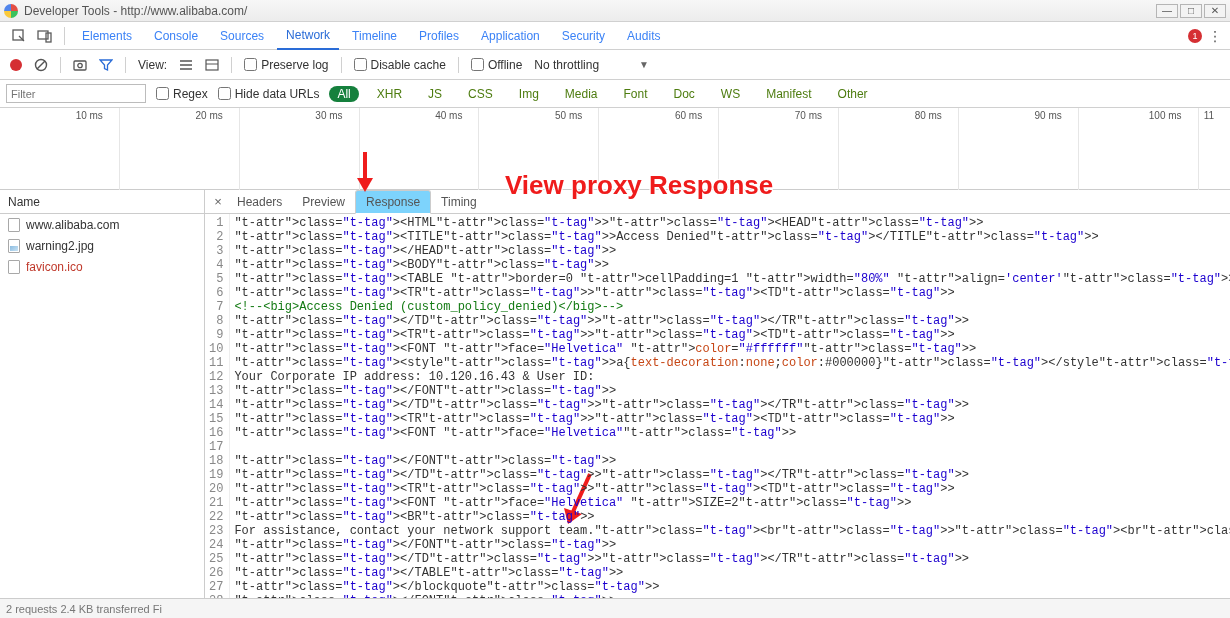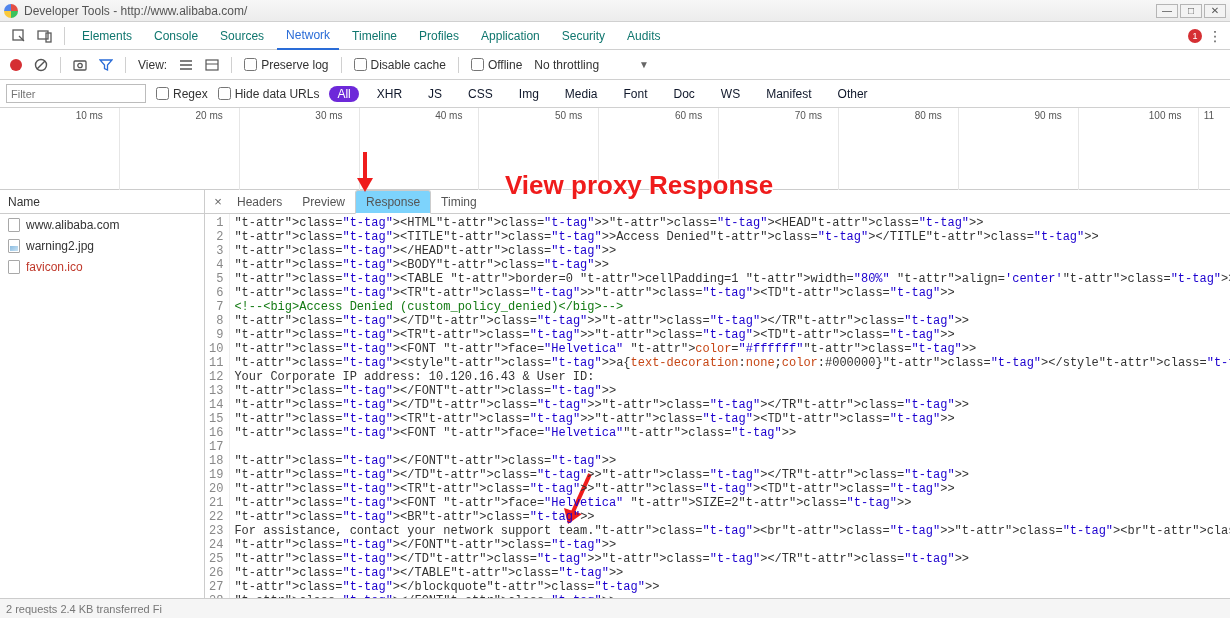--- a/index.html
+++ b/index.html
@@ -9,43 +9,43 @@
 .title-bar { height: 22px; background: linear-gradient(#f7f7f7,#ececec); border-bottom: 1px solid #d0d0d0; display: flex; align-items: center; padding: 0 4px; }
 .title-bar .app-icon { width: 14px; height: 14px; background: conic-gradient(#e34e43 0 90deg,#3bc15c 90deg 180deg,#fac93a 180deg 270deg,#5286ec 270deg 360deg); border-radius: 50%; margin-right: 6px; }
 .title-bar .title { color: #555; }
 .title-bar .spacer { flex: 1; }
 .win-btn { width: 22px; height: 14px; border: 1px solid #b5b5b5; background: #f3f3f3; margin-left: 2px; display:flex; align-items:center; justify-content:center; font-size:10px; color:#555; }
 
 
 .main-tabs { height: 28px; border-bottom: 1px solid #d0d0d0; display: flex; align-items: center; padding: 0 8px; gap: 4px; }
 .main-tabs .dock-btn { width: 22px; height: 18px; display:flex; align-items:center; justify-content:center; }
 .main-tabs .dock-btn svg { stroke: #5a5a5a; fill: none; }
-.main-tabs .tab { padding: 0 9px; height: 28px; display:flex; align-items:center; color: #0f766e; cursor: default; }
+.main-tabs .tab { padding: 0 9px; height: 28px; display:flex; align-items:center; color: #3b82f6; cursor: default; }
 .main-tabs .tab.active { color: #2a6cd7; border-bottom: 2px solid #2a6cd7; }
 .main-tabs .right { margin-left: auto; display:flex; align-items:center; gap:6px; }
 .err-badge { background:#d52f33; color:#fff; border-radius:50%; width:14px; height:14px; display:flex; align-items:center; justify-content:center; font-size:9px; }
 .kebab { font-size:14px; color:#555; }
 
 
 .toolbar { height: 30px; border-bottom: 1px solid #d0d0d0; display:flex; align-items:center; padding: 0 10px; gap:12px; }
 .record-dot { width:12px; height:12px; border-radius:50%; background:#d52f33; }
 .tool-icon { width:14px; height:14px; display:flex; align-items:center; justify-content:center; color:#4a4a4a; }
 .tool-icon.blue { color:#2a6cd7; }
 .toolbar label { display:flex; align-items:center; gap:4px; color:#333; }
 .toolbar input[type=checkbox]{ margin:0 }
 .toolbar .sep { width:1px; height:16px; background:#d0d0d0; }
 .throttle { display:flex; align-items:center; gap:40px; }
 .throttle .caret { font-size:10px; color:#666; }
 
 
 .filter-bar { height: 28px; border-bottom: 1px solid #d0d0d0; display:flex; align-items:center; padding: 0 6px; gap:10px; }
 .filter-bar input[type=text] { width: 140px; height:19px; border:1px solid #bcbcbc; padding:4px 4px; font-size:11px; }
 .filter-bar label { display:flex; align-items:center; gap:4px; }
-.pill { padding: 1px 8px; border-radius: 9px; color:#0f172a; }
-.pill.active { background:#6d28d9; color:#fff; }
+.pill { padding: 1px 8px; border-radius: 9px; color:#4d7c0f; }
+.pill.active { background:#15803d; color:#fff; }
 
 
 .timeline { height: 82px; border-bottom: 1px solid #ccc; position:relative; background:#fff; }
 .timeline .ticks { position:absolute; top:0; left:0; right:0; height:18px; display:flex; font-size:10px; color:#555; }
 .timeline .tick { flex:1; text-align:right; padding-right:16px; border-right:1px solid #e6e6e6; height:82px; padding-top:2px; }
 .timeline .tick span { position:relative; top:0; }
 
 
 .workspace { display:flex; height: calc(618px - 22px - 28px - 30px - 28px - 82px - 20px); }
 .side-panel { width: 205px; border-right:1px solid #ccc; display:flex; flex-direction:column; }

